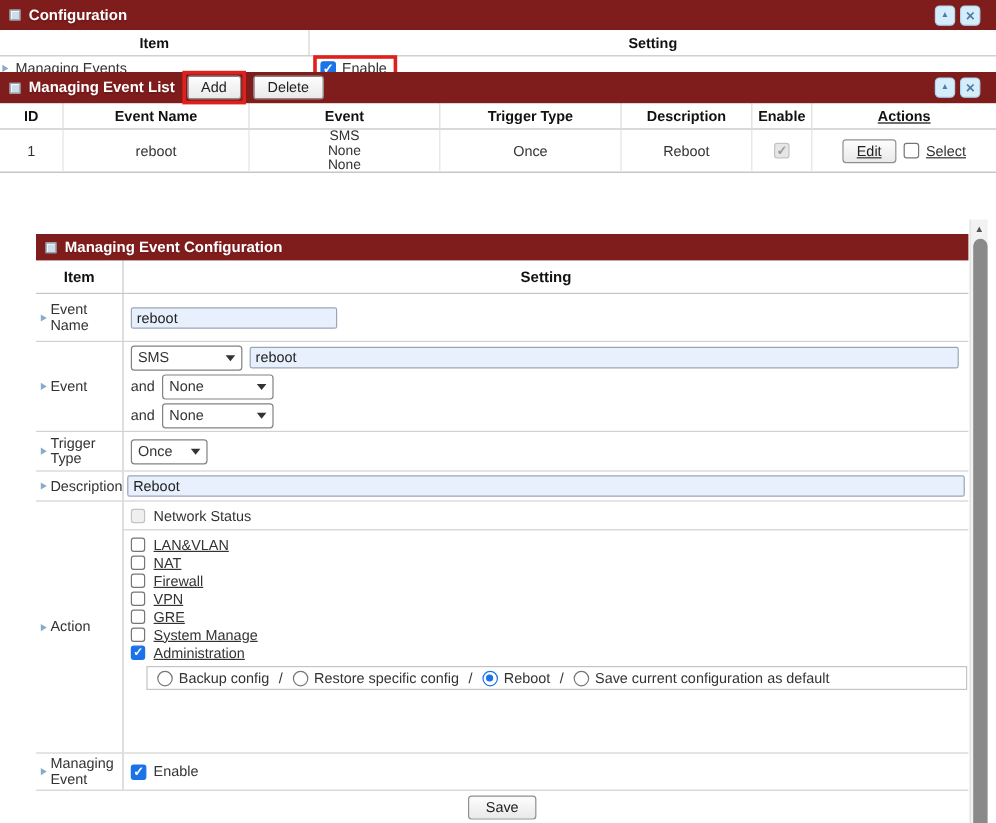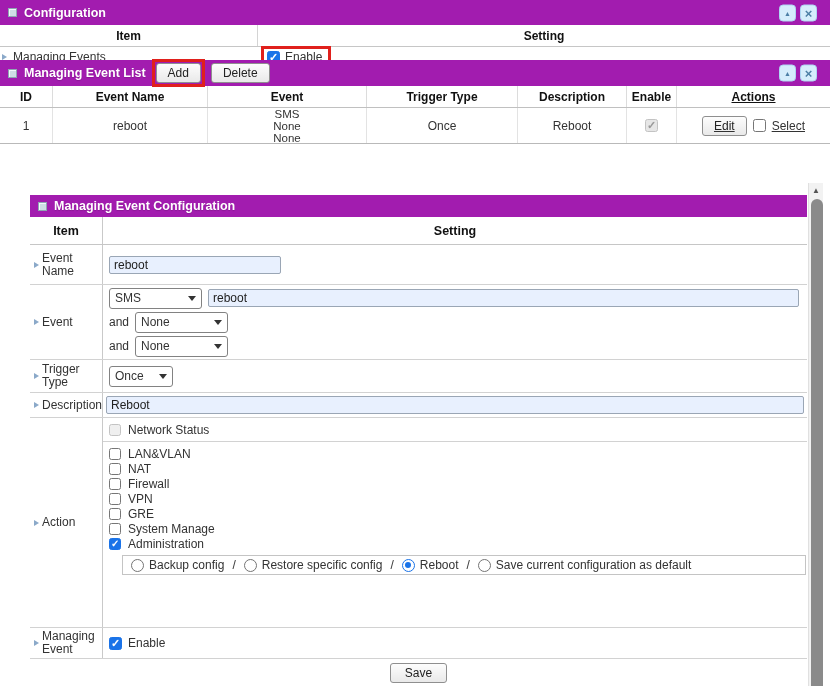--- a/index.html
+++ b/index.html
@@ -1,20 +1,20 @@
 <!DOCTYPE html>
 <html><head>
 <meta charset="utf-8">
 <style>
   * { box-sizing: border-box; margin: 0; padding: 0; }
   html,body { width:830px; height:686px; background:#fff; font-family:"Liberation Sans", sans-serif; font-size:12px; color:#333; overflow:hidden; }
   .panel { position:absolute; left:0; background:#fff; }
 
   
-  .titlebar { background:#a21caf; display:flex; align-items:center; padding-left:8px; position:relative; }
+  .titlebar { background:#7f1d1d; display:flex; align-items:center; padding-left:8px; position:relative; }
   .t-icon { width:9px; height:9px; background:#cfdde6; border:1px solid #8fa6b2; display:inline-block; box-shadow:inset 1px 1px 0 #f2f8fb; }
   .t-text { color:#fff; font-weight:bold; font-size:12.5px; margin-left:7px; text-shadow:0 1px 1px rgba(0,0,0,0.15); }
   .winbtns { position:absolute; right:13px; top:50%; transform:translateY(-50%); display:flex; gap:4px; }
   .wbtn { width:17px; height:17px; background:#d6edfc; border:1px solid #aed7f2; border-radius:4px; color:#4d7fa6; display:flex; align-items:center; justify-content:center; font-weight:bold; cursor:pointer; }
   .wbtn.up::after { content:"▲"; font-size:7px; }
   .wbtn.x::after  { content:"×"; font-size:13px; line-height:1; }
 
   
   .btn { font-family:"Liberation Sans",sans-serif; font-size:12px; color:#222; background:linear-gradient(#fdfdfd,#e9e9e9); border:1px solid #8f8f8f; border-radius:3px; padding:2px 11px; cursor:pointer; }
 
@@ -71,21 +71,21 @@
   #p3 .colhead .c-set { flex:1; display:flex; align-items:center; justify-content:center; font-weight:bold; font-size:12.5px; color:#111; }
   .frow { display:flex; border-bottom:1px solid #d2d2d2; }
   .frow .lbl { width:73px; border-right:1px solid #c9c9c9; display:flex; align-items:center; gap:3px; padding:2px 1px 2px 4px; line-height:13px; }
   .frow .val { flex:1; padding:3px 6px; display:flex; flex-direction:column; justify-content:center; }
   .inline { display:flex; align-items:center; gap:6px; }
   .cbline { display:flex; align-items:center; gap:7px; height:15px; }
   .cbline .cb { width:12px; height:12px; }
   .cbline .cb.on::after { font-size:10px; top:-1px; }
   #r-action .val { padding:0; }
   .ns-block { padding:4px 6px; border-bottom:1px solid #d2d2d2; }
-  .ck-block { padding:4px 6px 2px 6px; display:flex; flex-direction:column; gap:0px; }
+  .ck-block { padding:4px 6px 2px 6px; display:flex; flex-direction:column; gap:0px;text-decoration:underline; }
   .radio-box { margin:2px 1px 2px 19px; border:1px solid #c4c4c4; padding:2px 8px; display:flex; align-items:center; gap:6px; flex-wrap:nowrap; white-space:nowrap; }
   .radio-box .opt { display:flex; align-items:center; gap:5px; }
   .sep { color:#333; padding:0 2px; }
   .save-row { height:27px; display:flex; align-items:center; justify-content:center; }
   .save-row .btn { padding:2px 14px; }
 
   
   #sbar { position:absolute; left:808px; top:183px; width:15px; height:503px; background:#f2f2f2; border-left:1px solid #e0e0e0; }
   #sbar .sb-up { height:15px; display:flex; align-items:center; justify-content:center; color:#555; }
   #sbar .sb-up::after { content:"▲"; font-size:8px; }

